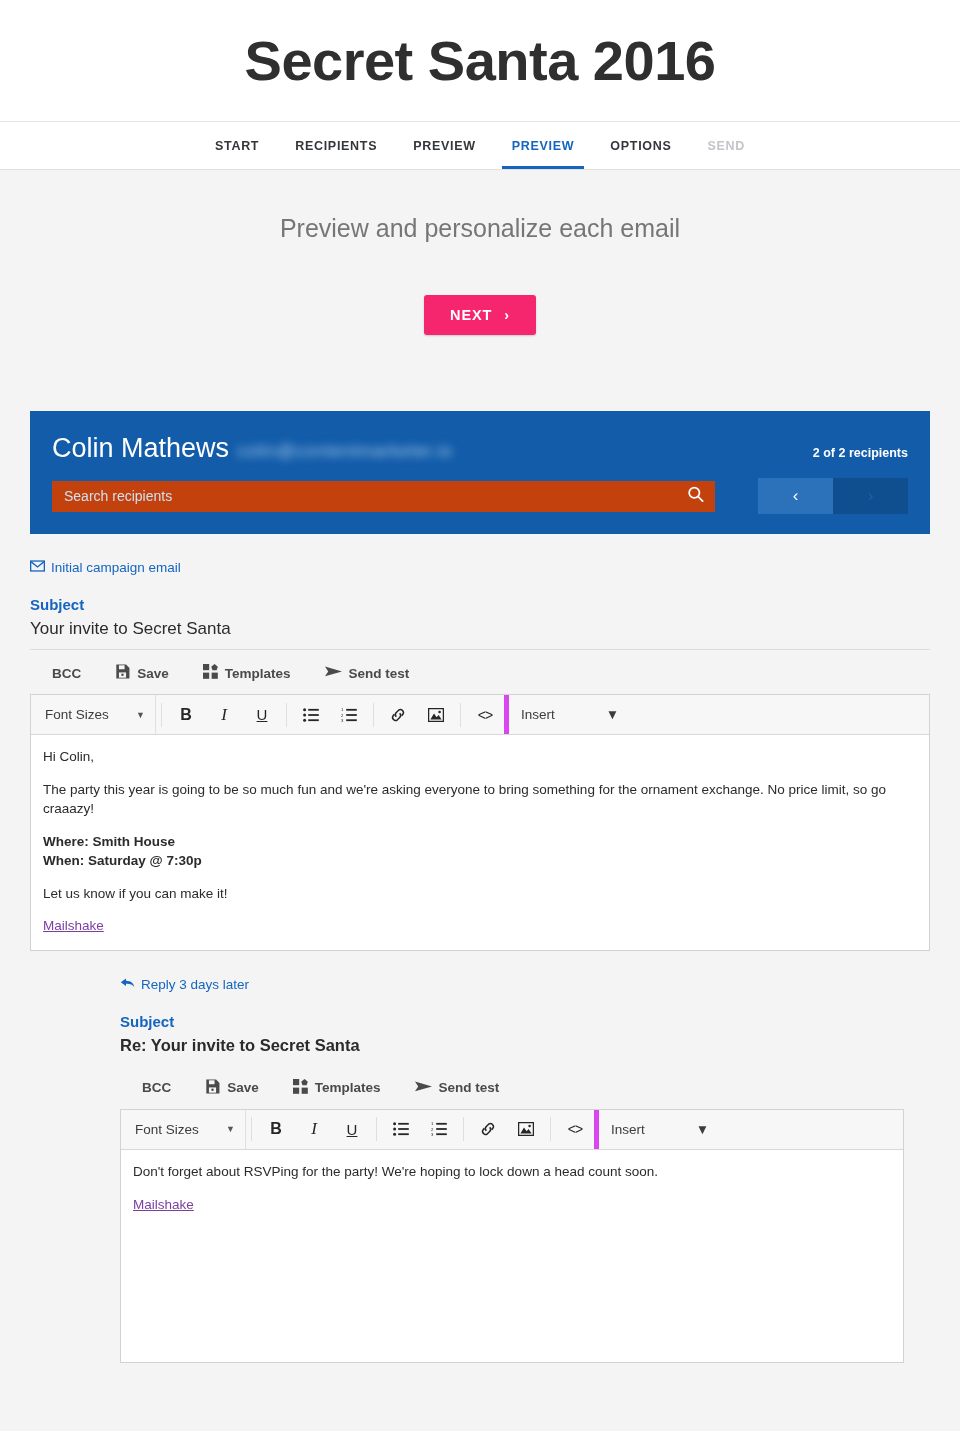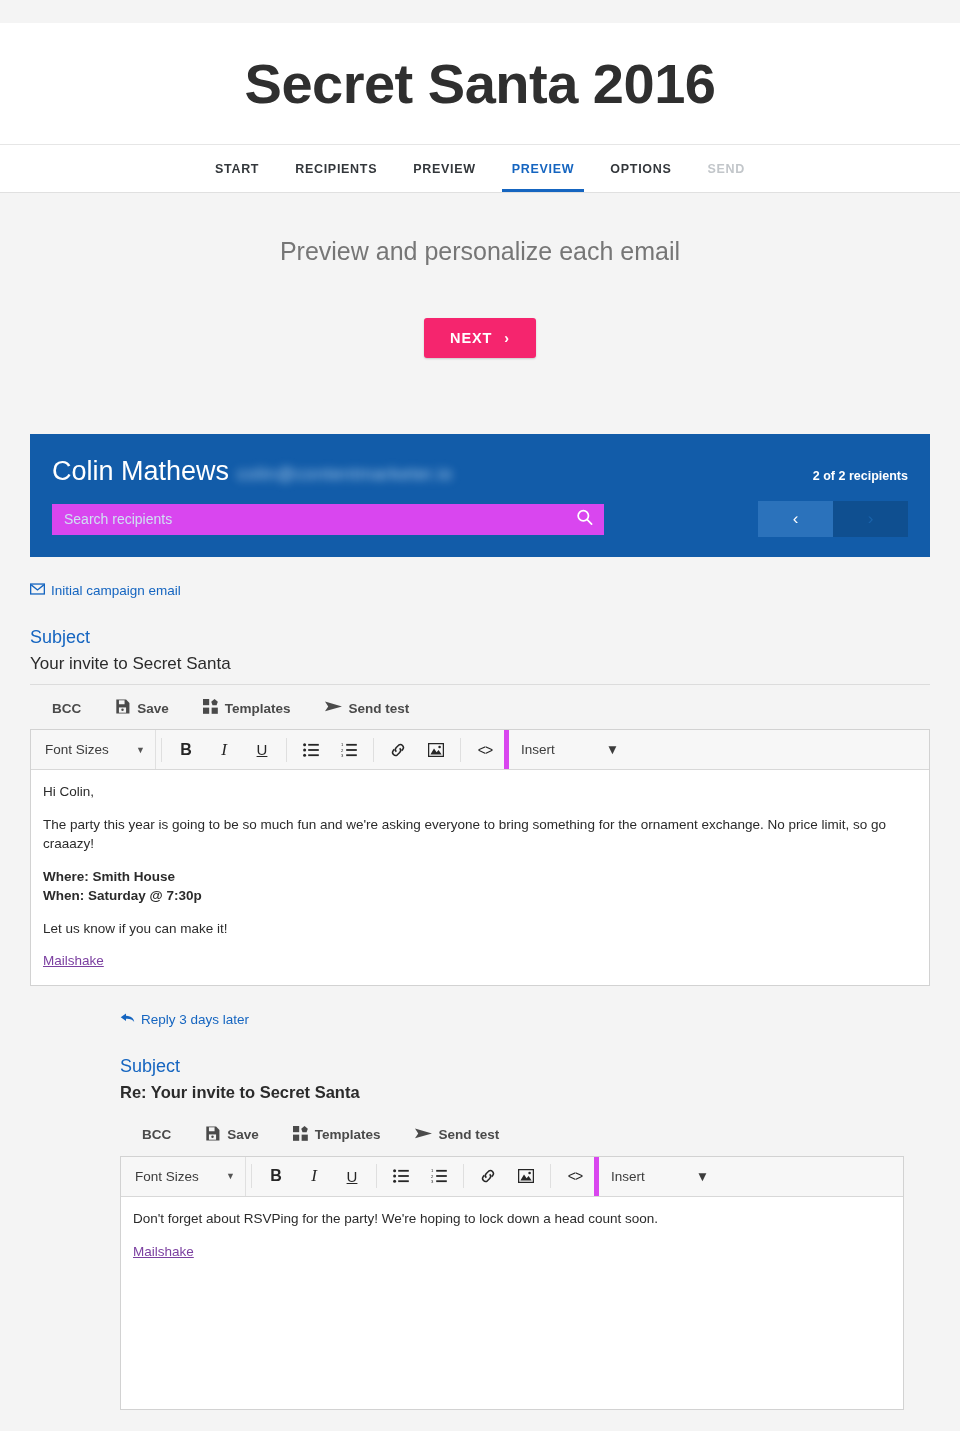--- a/index.html
+++ b/index.html
@@ -18,21 +18,20 @@
   }
 
   
   .masthead {
     background: #ffffff;
     height: 122px;
     display: flex;
     align-items: center;
     justify-content: center;
     border-bottom: 1px solid #e6e6e6;
-    margin-top: 23px;
   }
   .masthead h1 {
     margin: 0;
     font-size: 56px;
     font-weight: bold;
     color: #2f2f2f;
     letter-spacing: -0.5px;
     line-height: 1;
   }
 
@@ -130,23 +129,23 @@
     padding-left: 20px;
   }
   .rb-bottom {
     display: flex;
     align-items: center;
     justify-content: space-between;
     margin-top: 14px;
   }
   .search-box {
     position: relative;
-    width: 552px;
+    width: 663px;
     height: 31px;
-    background: #d946ef;
+    background: #c2410c;
   }
   .search-box input {
     width: 100%;
     height: 100%;
     background: transparent;
     border: none;
     outline: none;
     padding: 0 36px 0 12px;
     color: #ffffff;
     font-size: 14px;
@@ -181,23 +180,23 @@
     align-items: center;
     gap: 6px;
     color: #1565c0;
     font-size: 13.5px;
     margin-top: 26px;
     cursor: pointer;
     width: fit-content;
   }
   .subject-label {
     color: #1565c0;
-    font-size: 18px;
-    font-weight: normal;
-    margin-top: 29px;
+    font-size: 15px;
+    font-weight: bold;
+    margin-top: 21px;
   }
   .subject-value {
     font-size: 17px;
     color: #2b2b2b;
     margin-top: 6px;
     padding-bottom: 10px;
   }
   .subject-value.bold { font-weight: bold; font-size: 16.5px; }
   .subject-rule {
     border-bottom: 1px solid #dcdcdc;

